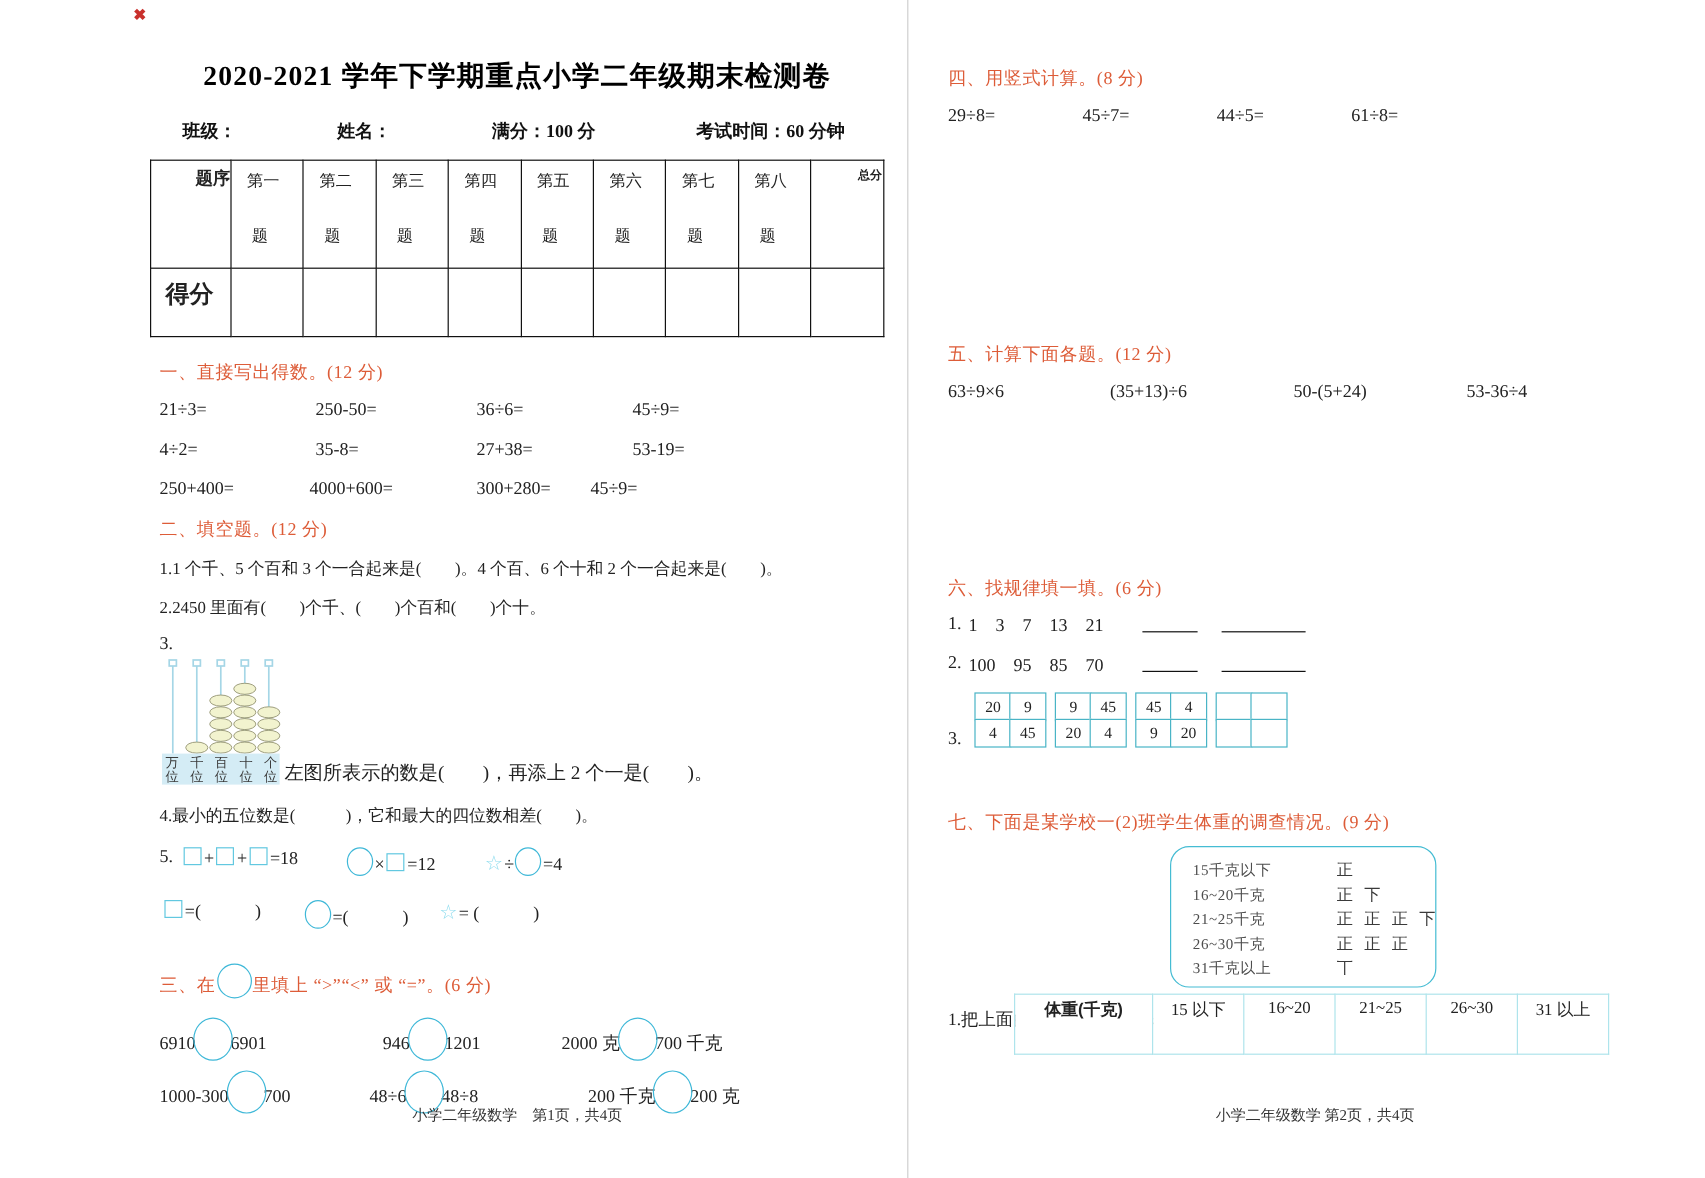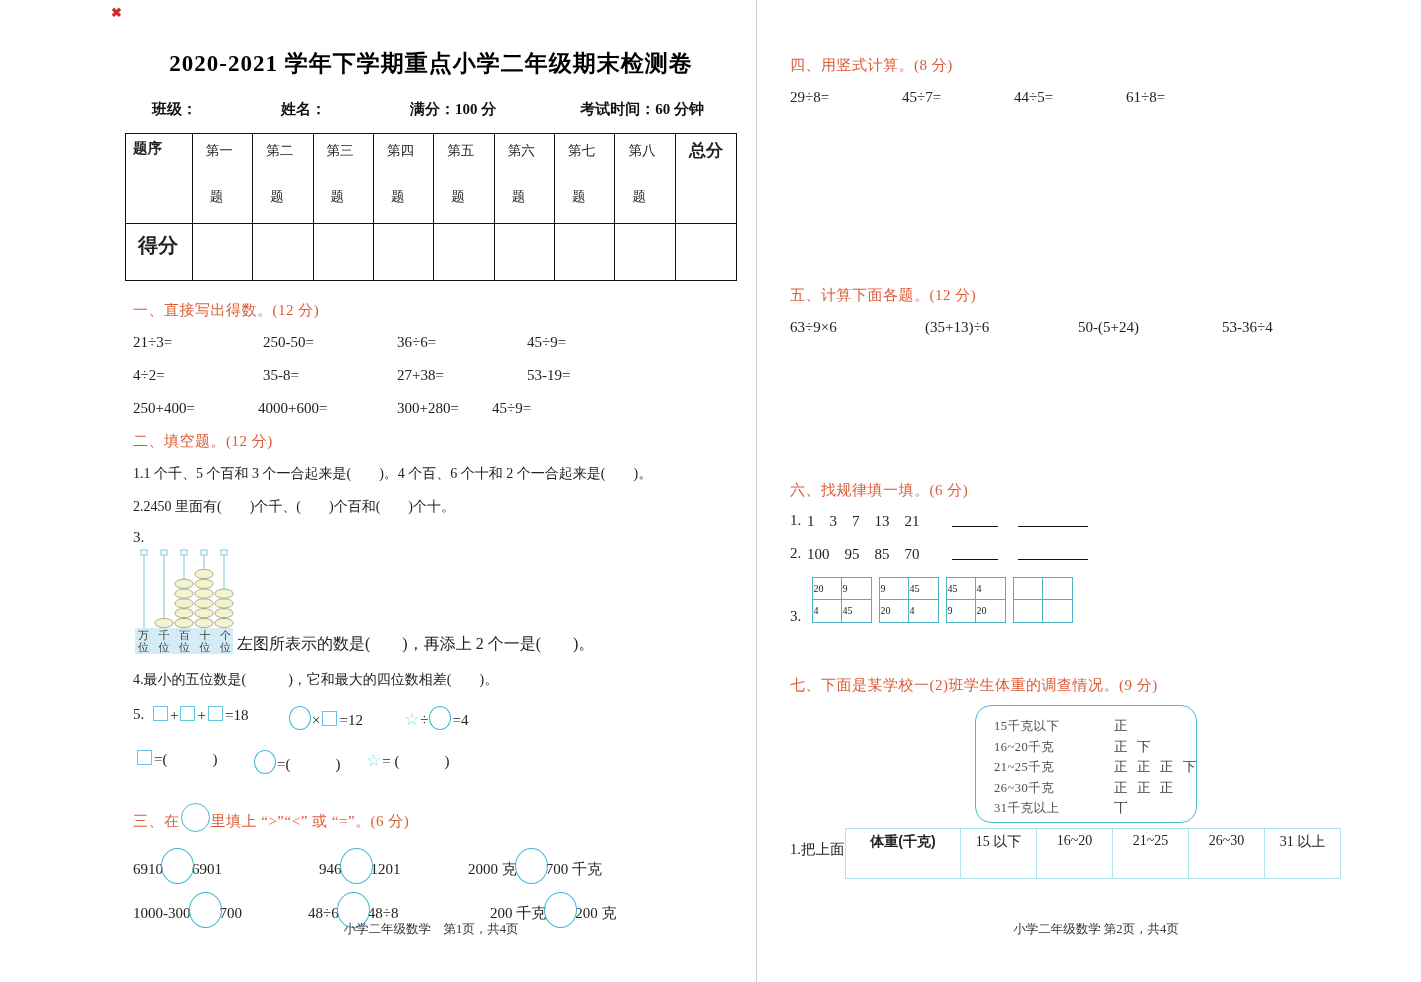--- a/index.html
+++ b/index.html
@@ -12,26 +12,26 @@
 
   .broken { position:absolute; left:-14px; top:5px; color:#c9302c; font-size:13px; font-weight:bold; }
 
   .title { position:absolute; top:48px; left:0; width:612px; text-align:center;
            font-size:23px; font-weight:bold; letter-spacing:1px; color:#000; }
   .inforow { position:absolute; top:100px; left:27px; width:552px; display:flex;
              justify-content:space-between; font-size:15px; font-weight:bold; color:#111; }
 
   table.score { position:absolute; top:133px; left:0; border-collapse:collapse; table-layout:fixed; }
   table.score td { border:1.6px solid #111; vertical-align:top; background:#fff; }
-  td.c0 { width:62px; } td.ch { width:60px; } td.ct { width:62px; }
+  td.c0 { width:62px;text-align:right; } td.ch { width:60px; } td.ct { width:62px; }
   .corner { font-family:"Liberation Sans",sans-serif; font-weight:bold; font-size:14.5px; padding:5px 0 0 7px; }
   .hdr { height:87px; }
   .hdr .l1 { display:block; padding:7px 0 0 12px; font-size:13.5px; }
   .hdr .l2 { display:block; padding:28px 0 0 16px; font-size:13.5px; }
-  .total { font-family:"Liberation Sans",sans-serif; font-weight:bold; font-size:17px; text-align:center; padding-top:5px; }
+  .total { font-family:"Liberation Sans",sans-serif; font-weight:bold; font-size:10px; text-align:right; padding-top:5px; }
   .scorelbl { font-family:"Liberation Sans",sans-serif; font-weight:bold; font-size:20px; padding:8px 0 0 12px; height:48px; }
 
   .h { position:absolute; color:#dd5c38; font-size:15px; letter-spacing:0.5px; white-space:nowrap; }
   .row { position:absolute; left:0; width:612px; height:24px; }
   .row span.expr { position:absolute; font-size:15px; white-space:nowrap; }
   .txt { position:absolute; font-size:14px; white-space:nowrap; color:#222; }
 
   
   .sq { display:inline-block; width:13px; height:13px; border:1.2px solid #62c8e0; background:#fff;
         vertical-align:-1px; margin:0 2px; }
@@ -42,21 +42,21 @@
             transform:translateY(10px); margin:0 -2px; }
   .headcir { display:inline-block; width:27px; height:27px; border:1.5px solid #3fb8d8; border-radius:50%;
              transform:translateY(6px); margin:0 1px; }
   .cmp { white-space:nowrap; font-size:15px;text-align:right; }
 
   
   .blank1 { display:inline-block; width:46px; border-bottom:1.3px solid #111; height:14px; margin-left:24px; }
   .blank2 { display:inline-block; width:70px; border-bottom:1.3px solid #111; height:14px; margin-left:20px; }
   .grids { position:absolute; display:flex; gap:9px; }
   .grid { display:grid; grid-template-columns:29px 29px; grid-template-rows:22px 22px; }
-  .grid .cell { border:1.1px solid #49b4c6; margin:-0.55px; text-align:left; font-size:10px;
+  .grid .cell { border:1.1px solid #49b4c6; margin:-0.55px; text-align:center; font-size:13px;
                 line-height:21px; background:#fff; }
 
   
   .tallybox { position:absolute; width:222px; height:118px; border:1.8px solid #45bcd3; border-radius:16px;
               background:#fff; padding:10px 0 0 18px; box-sizing:border-box; }
   .trow { height:20.5px; white-space:nowrap; }
   .tlabel { display:inline-block; width:120px; font-size:12.5px; color:#4d4d4d; letter-spacing:0.5px; }
   .tmarks { font-size:13.5px; color:#3a3a3a; letter-spacing:3px; }
 
   

